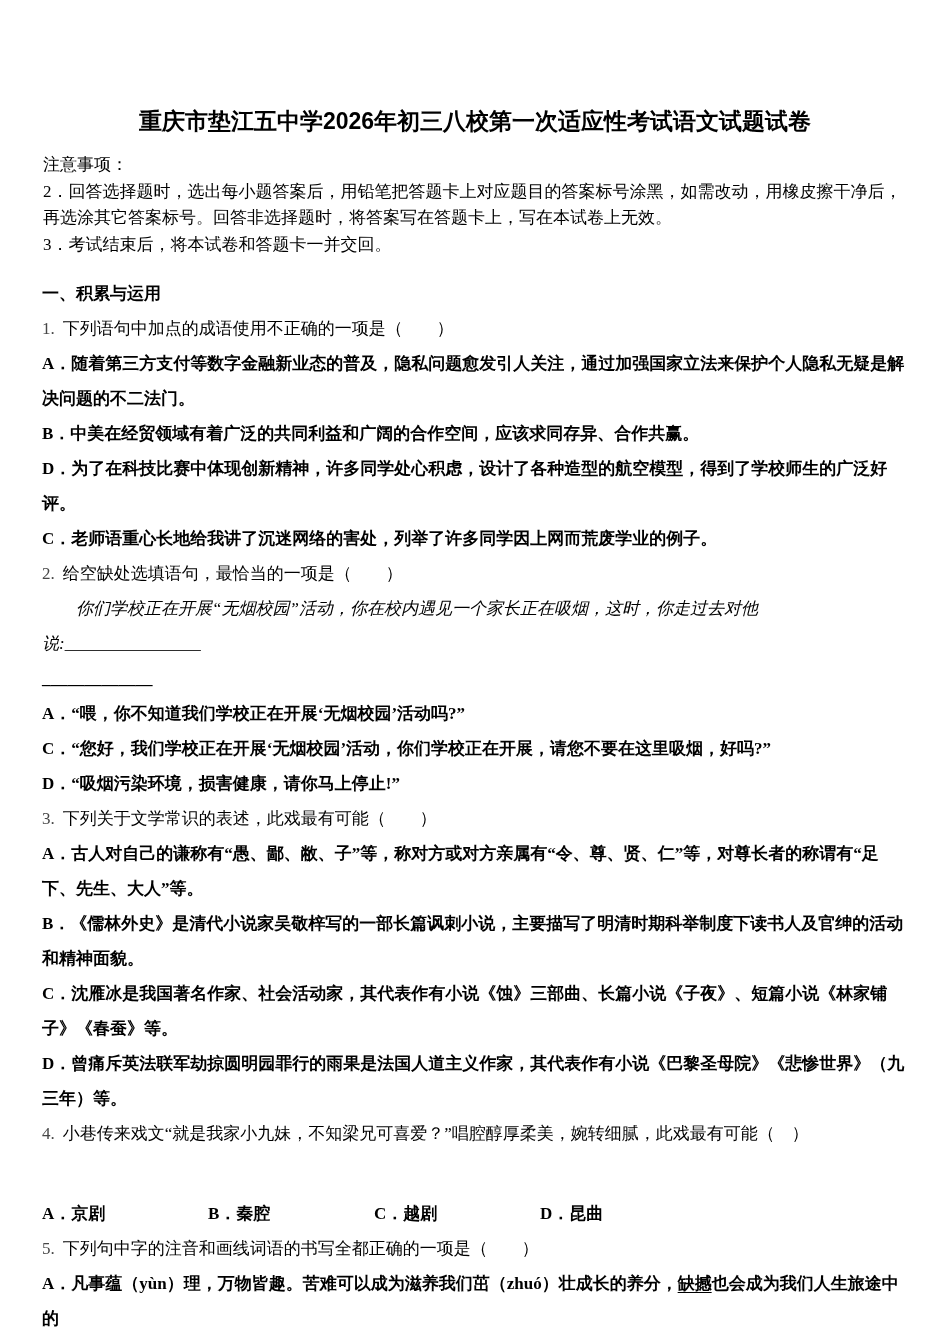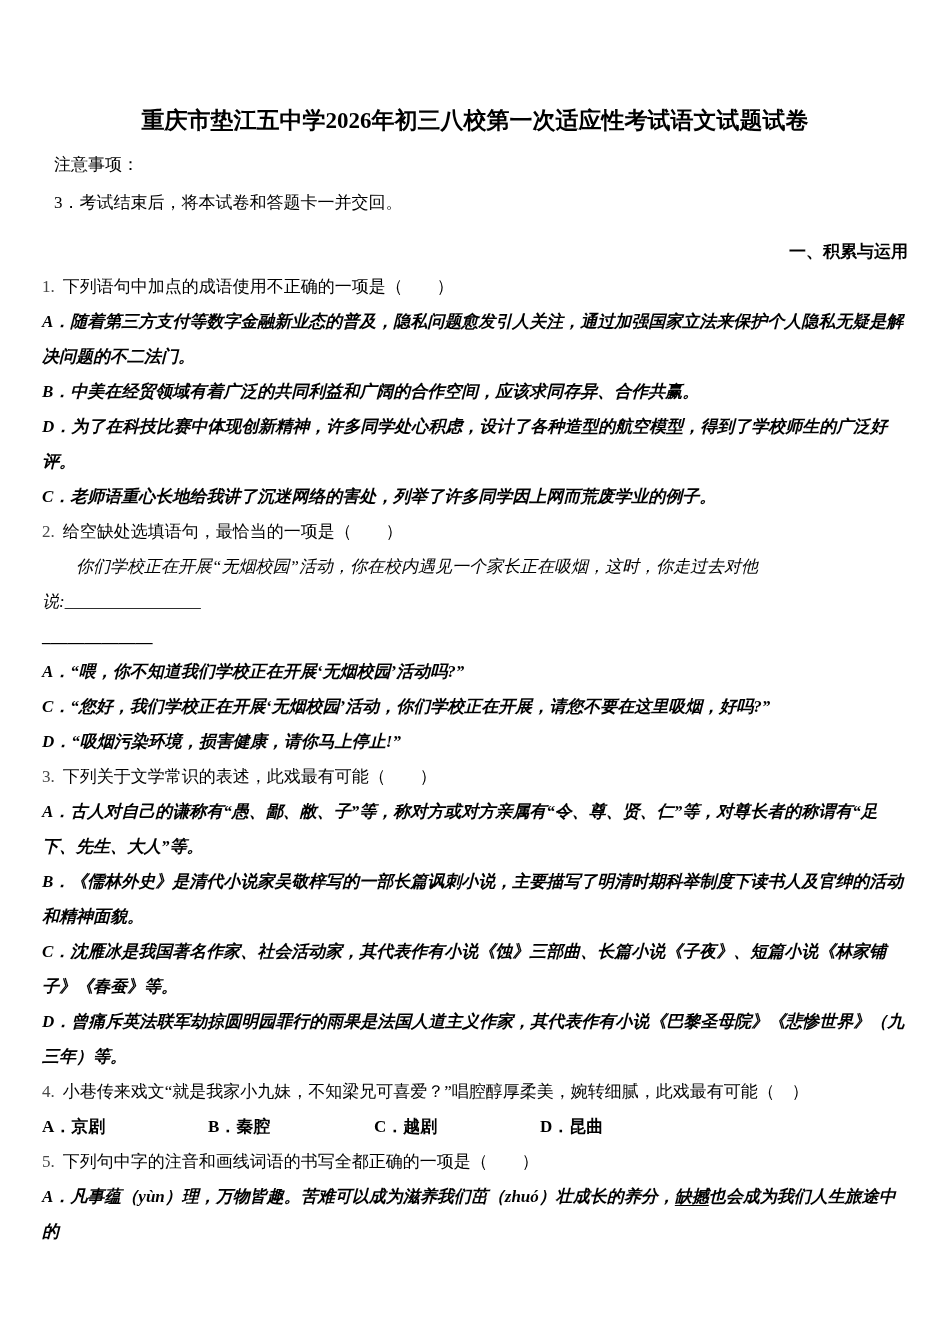--- a/index.html
+++ b/index.html
@@ -4,69 +4,70 @@
 <style>
   html,body { margin:0; padding:0; background:#ffffff; }
   body {
     width:950px; height:1344px;
     color:#000;
     font-family:"Liberation Serif","DejaVu Serif",serif;
     overflow:hidden;
   }
   .page { box-sizing:border-box; padding:106px 42px 0 42px; }
   .title {
-    font-family:Liberation Serif, serif;
+    font-family:Liberation Sans, sans-serif;
     font-weight:bold;
     font-size:23px;
     line-height:30px;
     text-align:center;
     margin:0 0 16px 0;
   }
   .notice p {
-    margin:12px;
+    margin:1px;
     font-size:17px;
     line-height:26px;
     white-space:pre-wrap;
   }
   .qarea { margin-top:18px; }
   .qarea p {
     margin:0;
     font-size:17px;
     line-height:35px;
     white-space:pre-wrap;
   }
   .sec {
     font-family:"Liberation Sans","DejaVu Sans",sans-serif;
     font-weight:bold;
-    text-align:right;
   }
   .qnum {
     color:#474747;
     margin-right:8px;
   }
-  .opt { font-weight:600;font-style:italic; }
+  .opt { font-weight:600; }
   .intro { font-style:italic; text-indent:2em; }
   .blank { letter-spacing:0; }
   .blankline { font-weight:600; }
   .ul { text-decoration:underline; text-underline-offset:3px; }
   .optrow .optcell {
     display:inline-block;
     width:166px;
     font-weight:600;
+    margin-top:45px;
   }
 </style>
 </head>
 <body>
 
 <div class="page">
 
   <h1 class="title">重庆市垫江五中学2026年初三八校第一次适应性考试语文试题试卷</h1>
 
   <div class="notice">
     <p>注意事项：</p>
+    <p>2．回答选择题时，选出每小题答案后，用铅笔把答题卡上对应题目的答案标号涂黑，如需改动，用橡皮擦干净后，再选涂其它答案标号。回答非选择题时，将答案写在答题卡上，写在本试卷上无效。</p>
     <p>3．考试结束后，将本试卷和答题卡一并交回。</p>
   </div>
 
   <div class="qarea">
 
     <p class="sec">一、积累与运用</p>
 
     <p class="stem"><span class="qnum">1.</span><span>下列语句中加点的成语使用不正确的一项是（　　）</span></p>
     <p class="opt">A．随着第三方支付等数字金融新业态的普及，隐私问题愈发引人关注，通过加强国家立法来保护个人隐私无疑是解决问题的不二法门。</p>
     <p class="opt">B．中美在经贸领域有着广泛的共同利益和广阔的合作空间，应该求同存异、合作共赢。</p>

